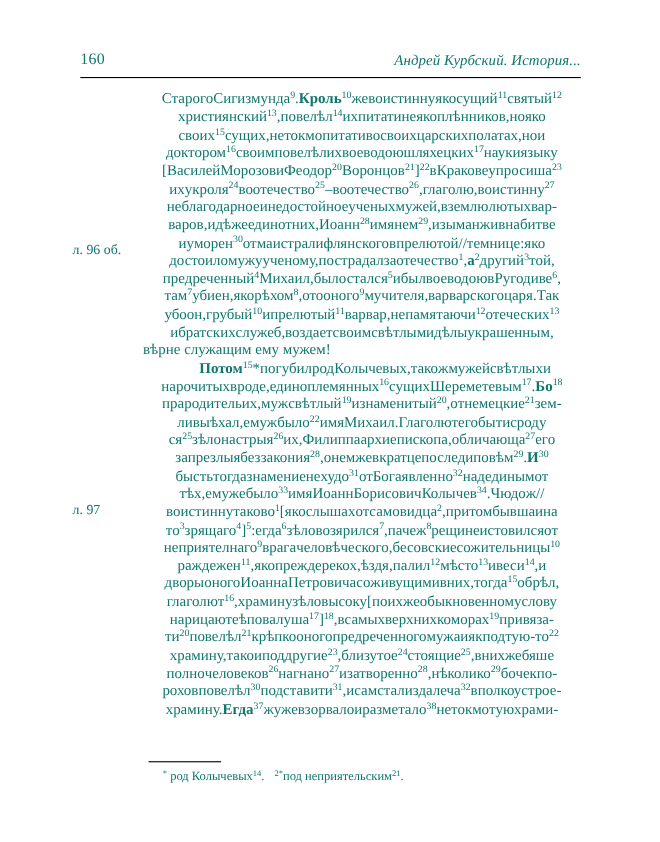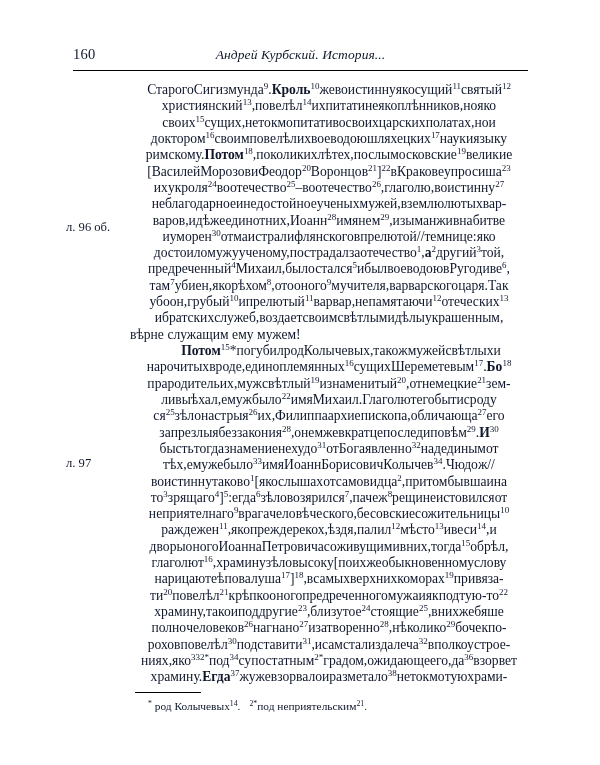--- a/index.html
+++ b/index.html
@@ -7,21 +7,21 @@
     padding: 0;
     background: #ffffff;
   }
   .page {
     position: relative;
     width: 535px;
     height: 765px;
     background: #ffffff;
     overflow: hidden;
     font-family: "Liberation Serif", "DejaVu Serif", serif;
-    color: #0f172a;
+    color: #0f766e;
   }
 
   
   .running-head {
     position: absolute;
     left: 73px;
     top: 46px;
     width: 455px;
     height: 20px;
   }
@@ -30,21 +30,21 @@
     left: 0;
     top: 0;
     font-size: 14.5px;
     letter-spacing: 0.2px;
   }
   .running-title {
     position: absolute;
     left: 0;
     top: 1px;
     width: 455px;
-    text-align: center;
+    text-align: right;
     font-size: 13.5px;
     font-style: italic;
     letter-spacing: 0.1px;
   }
   .head-rule {
     position: absolute;
     left: 73px;
     top: 70px;
     width: 455px;
     height: 0;
@@ -133,21 +133,20 @@
       <div class="margin-note" style="top: 220px;">л. 96 об.</div>
       <div class="margin-note" style="top: 456px;">л. 97</div>
     </div>
 
   <div class="textblock" id="textblock">
       <p class="para">
         <span class="ln j"><span>Старого</span><span>Сигизмунда<sup>9</sup>.</span><span><span class="b">Кроль</span><sup>10</sup></span><span>же</span><span>воистинну</span><span>яко</span><span>сущий<sup>11</sup></span><span>святый<sup>12</sup></span></span>
         <span class="ln j"><span>християнский<sup>13</sup>,</span><span>повелѣл<sup>14</sup></span><span>их</span><span>питати</span><span>не</span><span>яко</span><span>плѣнников,</span><span>но</span><span>яко</span></span>
         <span class="ln j"><span>своих<sup>15</sup></span><span>сущих,</span><span>не</span><span>токмо</span><span>питати</span><span>во</span><span>своих</span><span>царских</span><span>полатах,</span><span>но</span><span>и</span></span>
         <span class="ln j"><span>доктором<sup>16</sup></span><span>своим</span><span>повелѣл</span><span>их</span><span>воеводою</span><span>шляхецких<sup>17</sup></span><span>наук</span><span>и</span><span>языку</span></span>
-        <span class="ln j"><span>римскому.</span><span><span class="b">Потом</span><sup>18</sup>,</span><span>по</span><span>коликих</span><span>лѣтех,</span><span>послы</span><span>московские<sup>19</sup></span><span>великие</span></span>
         <span class="ln j"><span>[Василей</span><span>Морозов</span><span>и</span><span>Феодор<sup>20</sup></span><span>Воронцов<sup>21</sup>]<sup>22</sup></span><span>в</span><span>Кракове</span><span>упросиша<sup>23</sup></span></span>
         <span class="ln j"><span>их</span><span>у</span><span>кроля<sup>24</sup></span><span>во</span><span>отечество<sup>25</sup></span><span>–</span><span>во</span><span>отечество<sup>26</sup>,</span><span>глаголю,</span><span>воистинну<sup>27</sup></span></span>
         <span class="ln j"><span>неблагодарное</span><span>и</span><span>недостойное</span><span>ученых</span><span>мужей,</span><span>в</span><span>землю</span><span>лютых</span><span>вар-</span></span>
         <span class="ln j"><span>варов,</span><span>идѣже</span><span>един</span><span>от</span><span>них,</span><span>Иоанн<sup>28</sup></span><span>имянем<sup>29</sup>,</span><span>изыман</span><span>жив</span><span>на</span><span>битве</span></span>
         <span class="ln j"><span>и</span><span>уморен<sup>30</sup></span><span>от</span><span>маистра</span><span>лифлянского</span><span>в</span><span>прелютой</span><span>//</span><span>темнице:</span><span>яко</span></span>
         <span class="ln j"><span>достоило</span><span>мужу</span><span>ученому,</span><span>пострадал</span><span>за</span><span>отечество<sup>1</sup>,</span><span><span class="b">а</span><sup>2</sup></span><span>другий<sup>3</sup></span><span>той,</span></span>
         <span class="ln j"><span>предреченный<sup>4</sup></span><span>Михаил,</span><span>был</span><span>остался<sup>5</sup></span><span>и</span><span>был</span><span>воеводою</span><span>в</span><span>Ругодиве<sup>6</sup>,</span></span>
         <span class="ln j"><span>там<sup>7</sup></span><span>убиен,</span><span>яко</span><span>рѣхом<sup>8</sup>,</span><span>ото</span><span>оного<sup>9</sup></span><span>мучителя,</span><span>варварского</span><span>царя.</span><span>Так</span></span>
         <span class="ln j"><span>убо</span><span>он,</span><span>грубый<sup>10</sup></span><span>и</span><span>прелютый<sup>11</sup></span><span>варвар,</span><span>не</span><span>памятаючи<sup>12</sup></span><span>отеческих<sup>13</sup></span></span>
         <span class="ln j"><span>и</span><span>братских</span><span>служеб,</span><span>воздает</span><span>своим</span><span>свѣтлыми</span><span>дѣлы</span><span>украшенным,</span></span>
@@ -166,21 +165,20 @@
         <span class="ln j"><span>то<sup>3</sup></span><span>зрящаго<sup>4</sup>]<sup>5</sup>:</span><span>егда<sup>6</sup></span><span>зѣло</span><span>возярился<sup>7</sup>,</span><span>паче</span><span>ж<sup>8</sup></span><span>рещи</span><span>неистовился</span><span>от</span></span>
         <span class="ln j"><span>неприятелнаго<sup>9</sup></span><span>врага</span><span>человѣческого,</span><span>бесовские</span><span>сожительницы<sup>10</sup></span></span>
         <span class="ln j"><span>раждежен<sup>11</sup>,</span><span>яко</span><span>прежде</span><span>рекох,</span><span>ѣздя,</span><span>палил<sup>12</sup></span><span>мѣсто<sup>13</sup></span><span>и</span><span>веси<sup>14</sup>,</span><span>и</span></span>
         <span class="ln j"><span>дворы</span><span>оного</span><span>Иоанна</span><span>Петровича</span><span>со</span><span>живущими</span><span>в</span><span>них,</span><span>тогда<sup>15</sup></span><span>обрѣл,</span></span>
         <span class="ln j"><span>глаголют<sup>16</sup>,</span><span>храмину</span><span>зѣло</span><span>высоку</span><span>[по</span><span>их</span><span>же</span><span>обыкновенному</span><span>слову</span></span>
         <span class="ln j"><span>нарицают</span><span>еѣ</span><span>повалуша<sup>17</sup>]<sup>18</sup>,</span><span>в</span><span>самых</span><span>верхних</span><span>коморах<sup>19</sup></span><span>привяза-</span></span>
         <span class="ln j"><span>ти<sup>20</sup></span><span>повелѣл<sup>21</sup></span><span>крѣпко</span><span>оного</span><span>предреченного</span><span>мужа</span><span>и</span><span>як</span><span>под</span><span>тую-то<sup>22</sup></span></span>
         <span class="ln j"><span>храмину,</span><span>тако</span><span>и</span><span>под</span><span>другие<sup>23</sup>,</span><span>близу</span><span>тое<sup>24</sup></span><span>стоящие<sup>25</sup>,</span><span>в</span><span>них</span><span>же</span><span>бяше</span></span>
         <span class="ln j"><span>полно</span><span>человеков<sup>26</sup></span><span>нагнано<sup>27</sup></span><span>и</span><span>затворенно<sup>28</sup>,</span><span>нѣколико<sup>29</sup></span><span>бочек</span><span>по-</span></span>
         <span class="ln j"><span>рохов</span><span>повелѣл<sup>30</sup></span><span>подставити<sup>31</sup>,</span><span>и</span><span>сам</span><span>стал</span><span>издалеча<sup>32</sup></span><span>в</span><span>полкоустрое-</span></span>
-        <span class="ln j"><span>ниях,</span><span>яко<sup>33</sup></span><span><sup>2*</sup>под<sup>34</sup></span><span>супостатным<sup>2*</sup></span><span>градом,</span><span>ожидающе</span><span>его,</span><span>да<sup>36</sup></span><span>взорвет</span></span>
         <span class="ln j"><span>храмину.</span><span><span class="b">Егда</span><sup>37</sup></span><span>ж</span><span>уже</span><span>взорвало</span><span>и</span><span>разметало<sup>38</sup></span><span>не</span><span>токмо</span><span>тую</span><span>храми-</span></span>
       </p>
     </div>
 
   <div class="fn-rule"></div>
   <div class="footnotes" id="footnotes"><span class="fn-item"><sup>*</sup> род Колычевых<sup>14</sup>.</span><span class="fn-gap"></span><span class="fn-item"><sup>2*</sup>под неприятельским<sup>21</sup>.</span></div>
 
 </div>
 
 </body></html>

